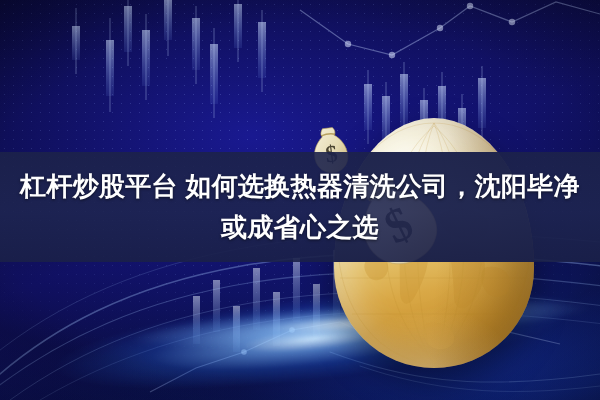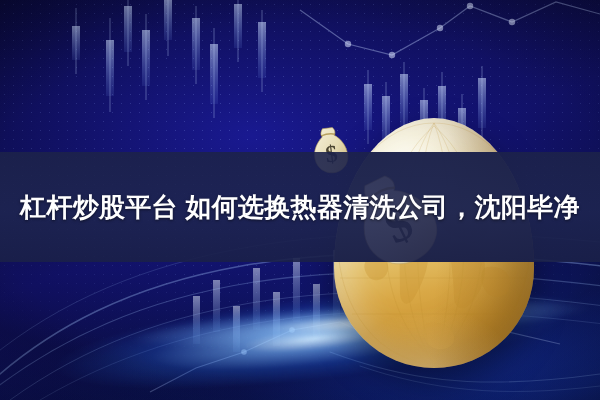--- a/index.html
+++ b/index.html
@@ -279,15 +279,16 @@
     </defs>
     <path d="M31 4 C 27 10 25 16 30 21 C 19 28 6 44 8 62 C 11 84 30 93 44 93 C 62 93 79 82 79 62 C 79 42 66 27 55 21 C 60 15 58 9 53 4 Z" fill="url(#bagB)" stroke="#bda569" stroke-width="1" stroke-opacity="0.65"></path>
     <path d="M28 19 C 38 15 49 15 57 19" stroke="#b09542" stroke-width="2.6" fill="none" stroke-opacity="0.75"></path>
     <text x="44" y="70" font-family="'Liberation Serif',serif" font-size="48" font-weight="700" fill="#4f4732" text-anchor="middle">$</text>
   </svg>
 
   <div id="banner"></div>
 
   <div id="headline">
     <div class="ln">杠杆炒股平台 如何选换热器清洗公司，沈阳毕净</div>
+    <div class="ln">或成省心之选</div>
   </div>
 
 </div>
 
 </body></html>

